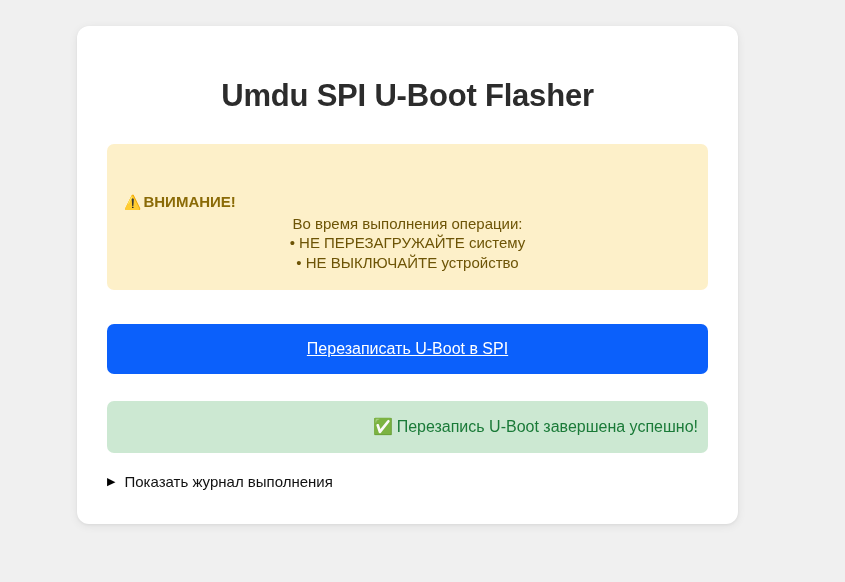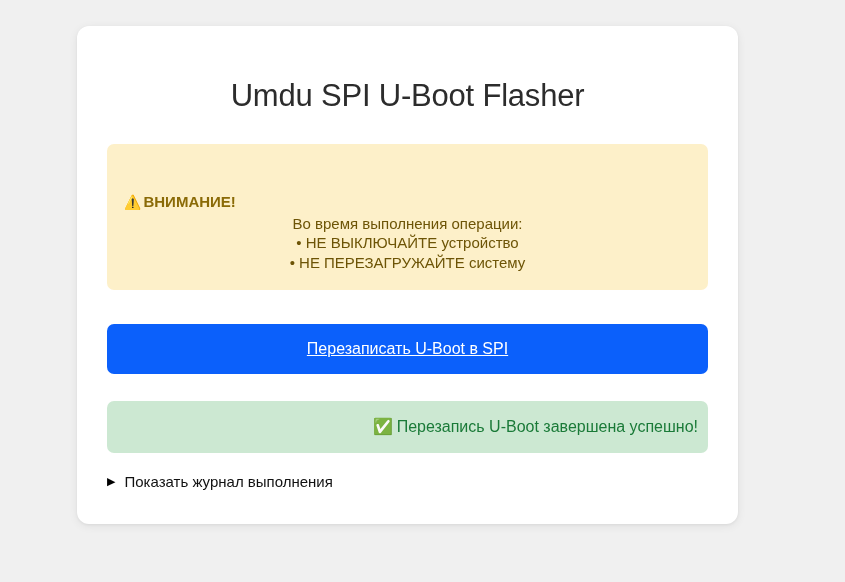--- a/index.html
+++ b/index.html
@@ -30,21 +30,21 @@
     border-radius: 12px;
     box-shadow: 0 2px 10px rgba(0, 0, 0, 0.07), 0 1px 3px rgba(0, 0, 0, 0.05);
     padding: 30px 30px 34px 30px;
   }
 
   .page-title {
     margin: 0;
     padding: 22px 0 30px 0;
     text-align: center;
     font-size: 31px;
-    font-weight: normal;
+    font-weight: bold;
     color: #2c2c2c;
     letter-spacing: -0.2px;
   }
 
   .warning-box {
     background: #fdf0c9;
     border-radius: 7px;
     padding: 14px 17px 18px 17px;
     box-sizing: border-box;
     color: #6d5406;
@@ -136,22 +136,22 @@
 <div class="page">
   <div class="card">
 
     <h1 class="page-title">Umdu SPI U-Boot Flasher</h1>
 
     <div class="warning-box">
       <span class="warning-title">
         <span class="warning-emoji">⚠️</span><span>ВНИМАНИЕ!</span>
       </span>
       <span class="warning-line">Во время выполнения операции:</span>
+      <span class="warning-line">• НЕ ПЕРЕЗАГРУЖАЙТЕ систему</span>
       <span class="warning-line">• НЕ ВЫКЛЮЧАЙТЕ устройство</span>
-      <span class="warning-line">• НЕ ПЕРЕЗАГРУЖАЙТЕ систему</span>
     </div>
 
     <button class="flash-button">Перезаписать U-Boot в SPI</button>
 
     <div class="success-box">
       <span class="success-emoji">✅</span><span>Перезапись U-Boot завершена успешно!</span>
     </div>
 
     <details class="log-details">
       <summary class="log-summary">

